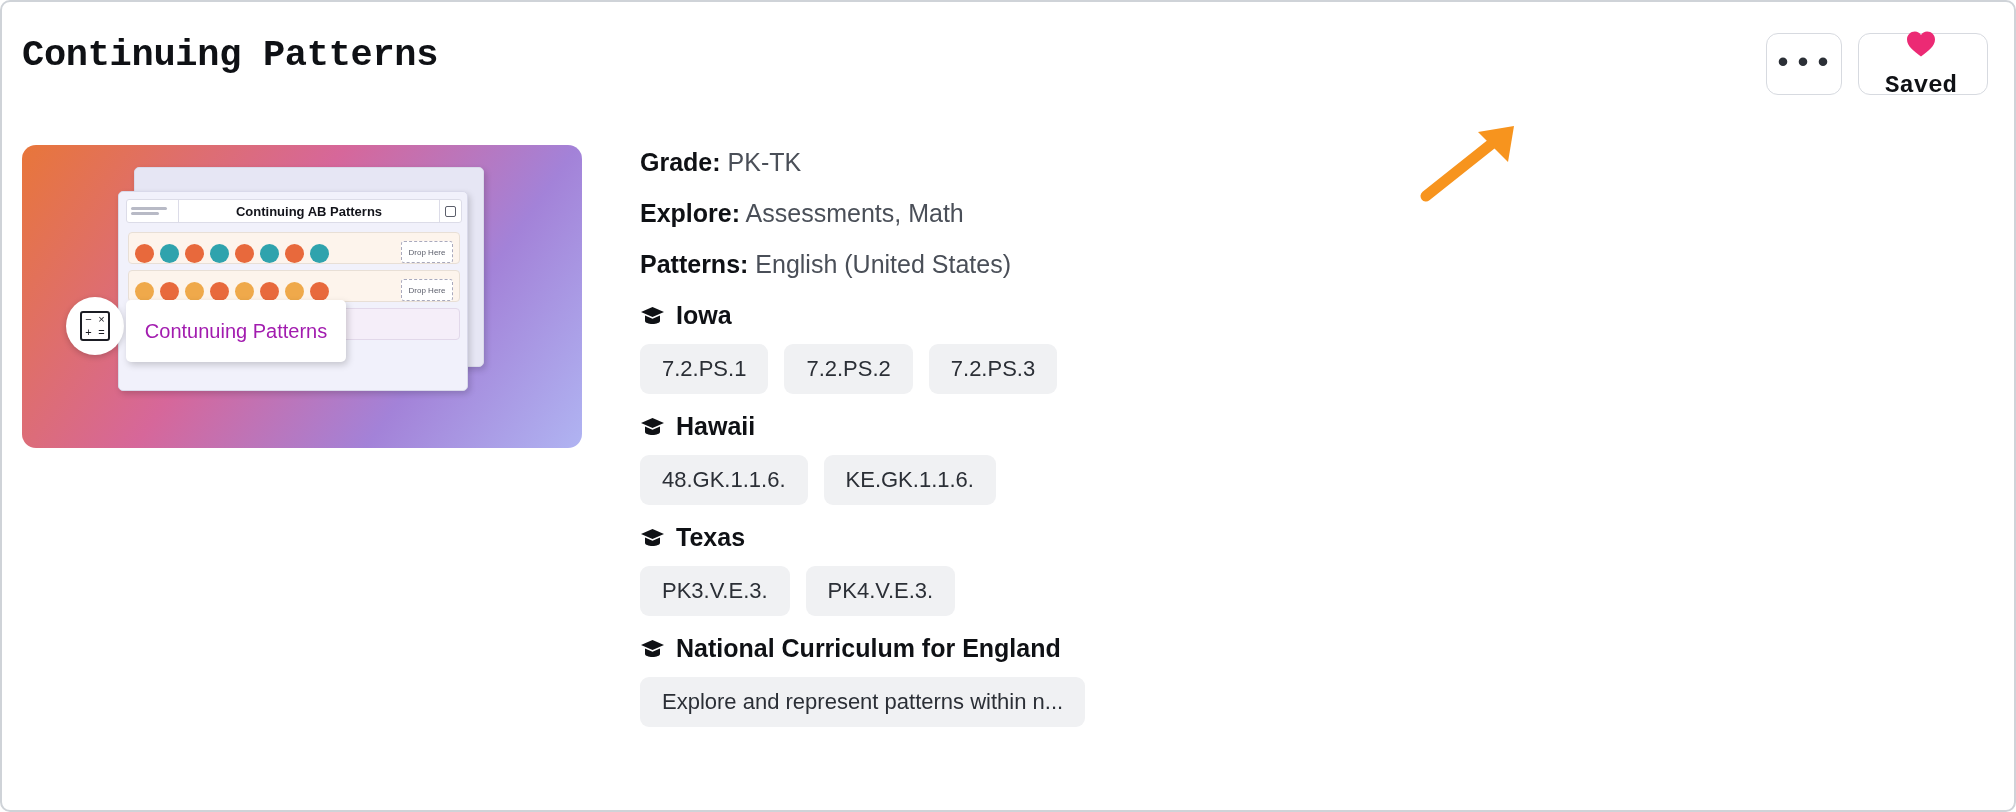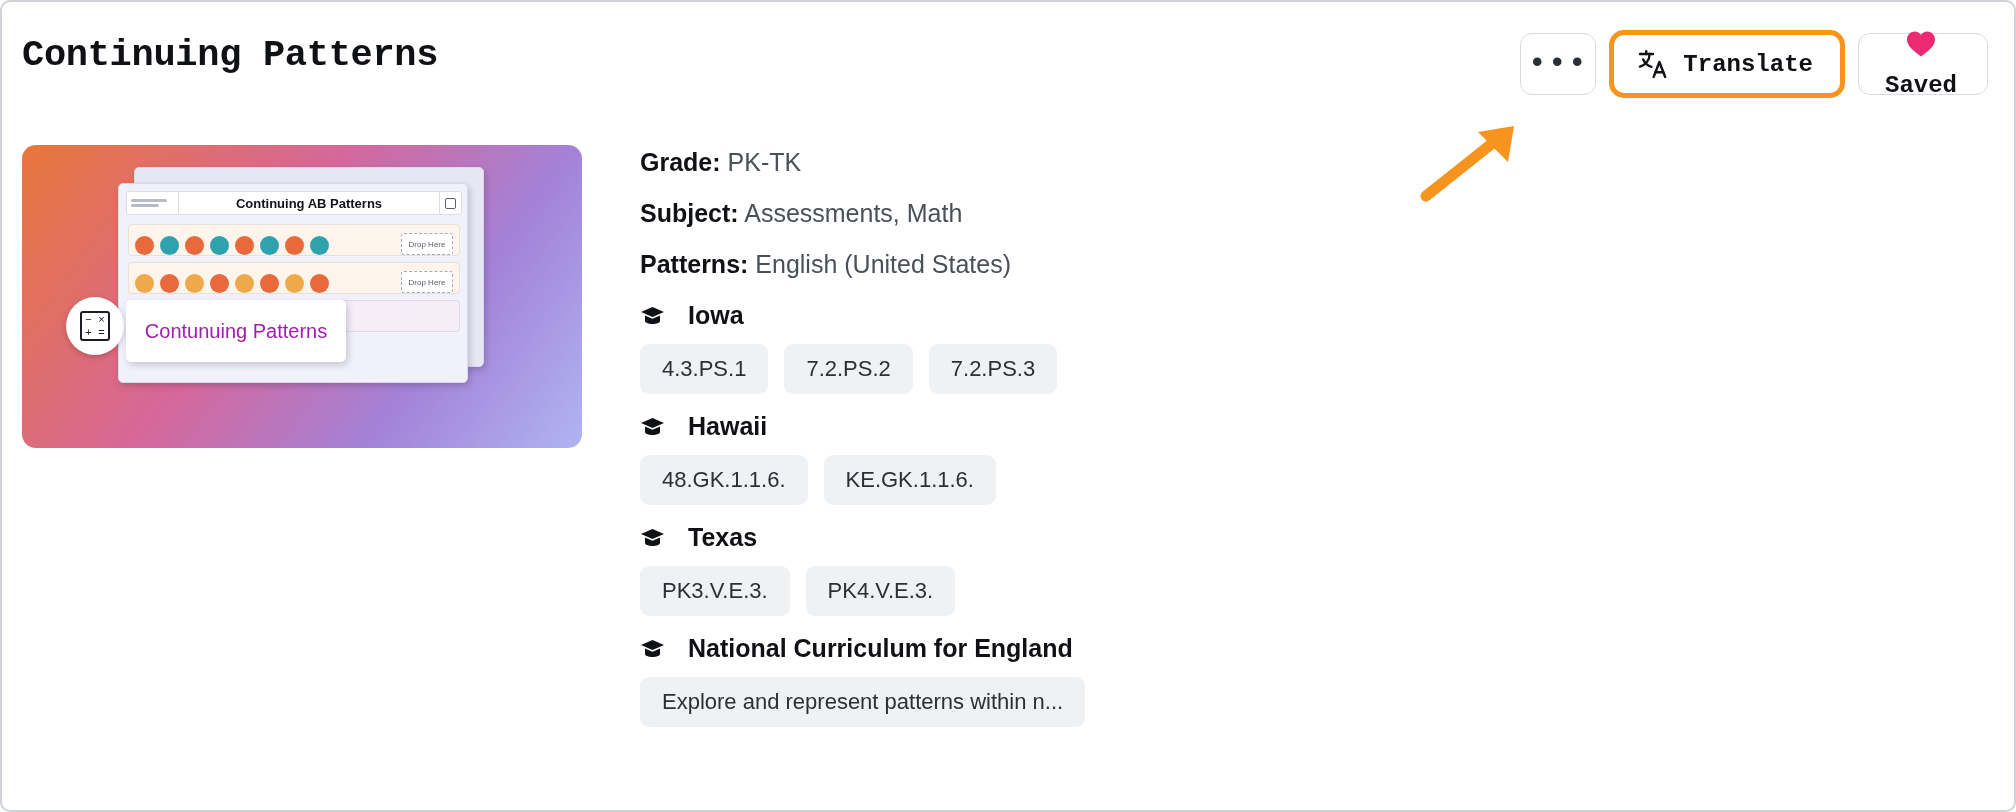--- a/index.html
+++ b/index.html
@@ -128,21 +128,21 @@
     background: #f1f1fb;
     border: 1px solid #d9d9ea;
     border-radius: 5px;
     box-shadow: 2px 3px 6px rgba(0,0,0,.17);
   }
   .slide-card.back1 {
     left: 112px;
     top: 22px;
     background: #e6e6f4;
   }
-  .slide-card.front { left: 96px; top: 38px; }
+  .slide-card.front { left: 96px; top: 46px; }
   .slide-header {
     position: absolute;
     left: 7px; top: 7px;
     width: 336px; height: 24px;
     background: #ffffff;
     border: 1px solid #dcdce8;
     border-radius: 3px;
     display: flex;
     align-items: center;
   }
@@ -271,21 +271,21 @@
     margin-bottom: 22px;
   }
   .meta-line b {
     color: #0f1115;
     font-weight: bold;
   }
   .std-group { margin-top: 16px; }
   .std-head {
     display: flex;
     align-items: center;
-    gap: 23px;
+    gap: 11px;
     font-size: 25px;
     font-weight: bold;
     color: #0f1115;
     margin-bottom: 14px;
   }
   .cap-icon {
     display: inline-flex;
     align-items: flex-end;
     width: 25px;
     height: 22px;
@@ -316,33 +316,20 @@
 
   <div class="header">
     <div class="page-title">Continuing Patterns</div>
 
     <div class="header-actions">
 
       <div class="btn btn-dots">
         <span>•••</span>
       </div>
 
-      <div class="btn btn-translate">
-        <span class="icon-translate">
-          <svg width="32" height="32" viewBox="0 0 32 32" aria-hidden="true">
-            <path d="M3 6h13" stroke="#0f1115" stroke-width="2.4" stroke-linecap="round" fill="none"></path>
-            <path d="M9.2 3.2v2.8" stroke="#0f1115" stroke-width="2.4" stroke-linecap="round" fill="none"></path>
-            <path d="M12.6 6c0 6.2-4.3 10.8-9.6 12.6" stroke="#0f1115" stroke-width="2.4" stroke-linecap="round" fill="none"></path>
-            <path d="M6.2 11.4c1.6 3.6 4.6 6.2 8.2 7.4" stroke="#0f1115" stroke-width="2.4" stroke-linecap="round" fill="none"></path>
-            <path d="M16.6 29 22.4 14 28.2 29" stroke="#0f1115" stroke-width="2.4" stroke-linecap="round" stroke-linejoin="round" fill="none"></path>
-            <path d="M18.6 24.2h7.6" stroke="#0f1115" stroke-width="2.4" stroke-linecap="round" fill="none"></path>
-          </svg>
-        </span>
-        <span>Translate</span>
-      </div>
 
       <div class="btn btn-saved">
         <span class="icon-heart">
           <svg width="32" height="29" viewBox="0 0 32 29" aria-hidden="true">
             <path d="M16 27.5C9 22.2 2 17.4 2 10.6 2 6 5.6 2.6 9.9 2.6c2.6 0 4.8 1.3 6.1 3.3 1.3-2 3.5-3.3 6.1-3.3C26.4 2.6 30 6 30 10.6c0 6.8-7 11.6-14 16.9z" fill="#ec2a74"></path>
           </svg>
         </span>
         <span>Saved</span>
       </div>
 
@@ -415,41 +402,41 @@
   </div>
 
   <div class="meta">
 
     <div class="meta-line">
       <b>Grade:</b>
       <span>PK-TK</span>
     </div>
 
     <div class="meta-line">
-      <b>Subject:</b>
+      <b>Explore:</b>
       <span>Assessments, Math</span>
     </div>
 
     <div class="meta-line">
       <b>Patterns:</b>
       <span>English (United States)</span>
     </div>
 
     <div class="std-group">
       <div class="std-head">
         <span class="cap-icon">
           <svg width="25" height="22" viewBox="0 0 25 22" aria-hidden="true">
             <path d="M12.5 2 24 7l-11.5 5L1 7z" fill="#0f1115"></path>
             <path d="M5 10.5V16c0 1.6 3.4 3 7.5 3s7.5-1.4 7.5-3v-5.5l-7.5 3.3z" fill="#0f1115"></path>
           </svg>
         </span>
         <span>Iowa</span>
       </div>
       <div class="chips">
-        <span class="chip">4.3.PS.1</span>
+        <span class="chip">7.2.PS.1</span>
         <span class="chip">7.2.PS.2</span>
         <span class="chip">7.2.PS.3</span>
       </div>
     </div>
 
     <div class="std-group">
       <div class="std-head">
         <span class="cap-icon">
           <svg width="25" height="22" viewBox="0 0 25 22" aria-hidden="true">
             <path d="M12.5 2 24 7l-11.5 5L1 7z" fill="#0f1115"></path>

